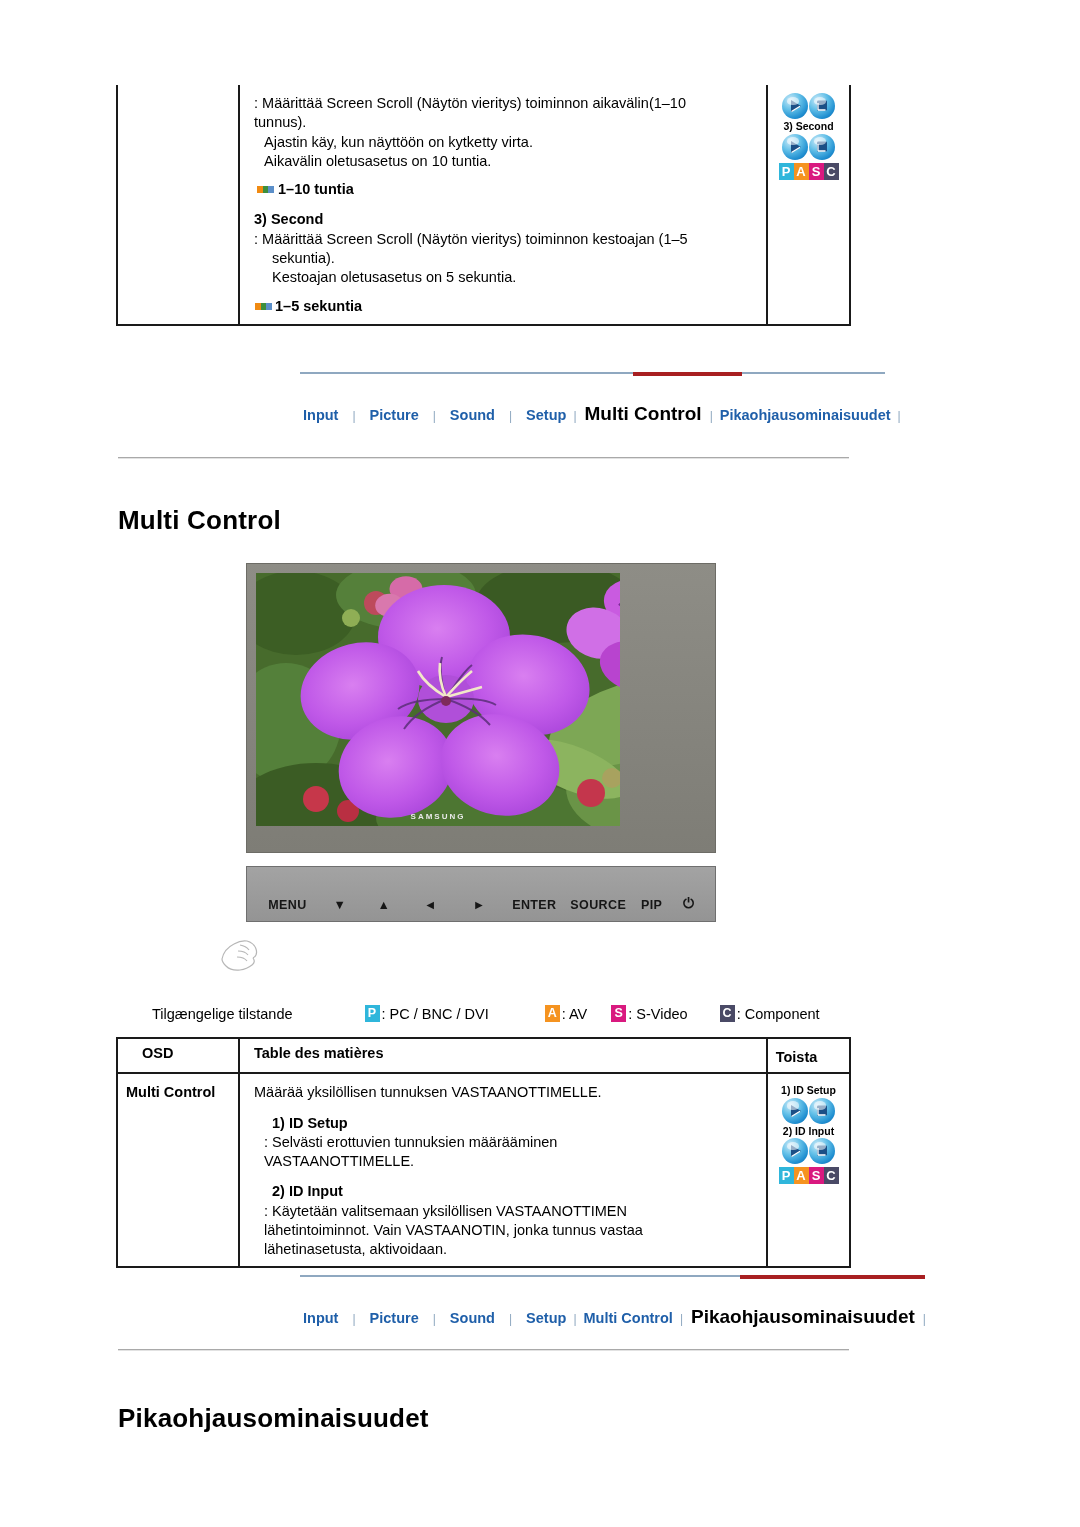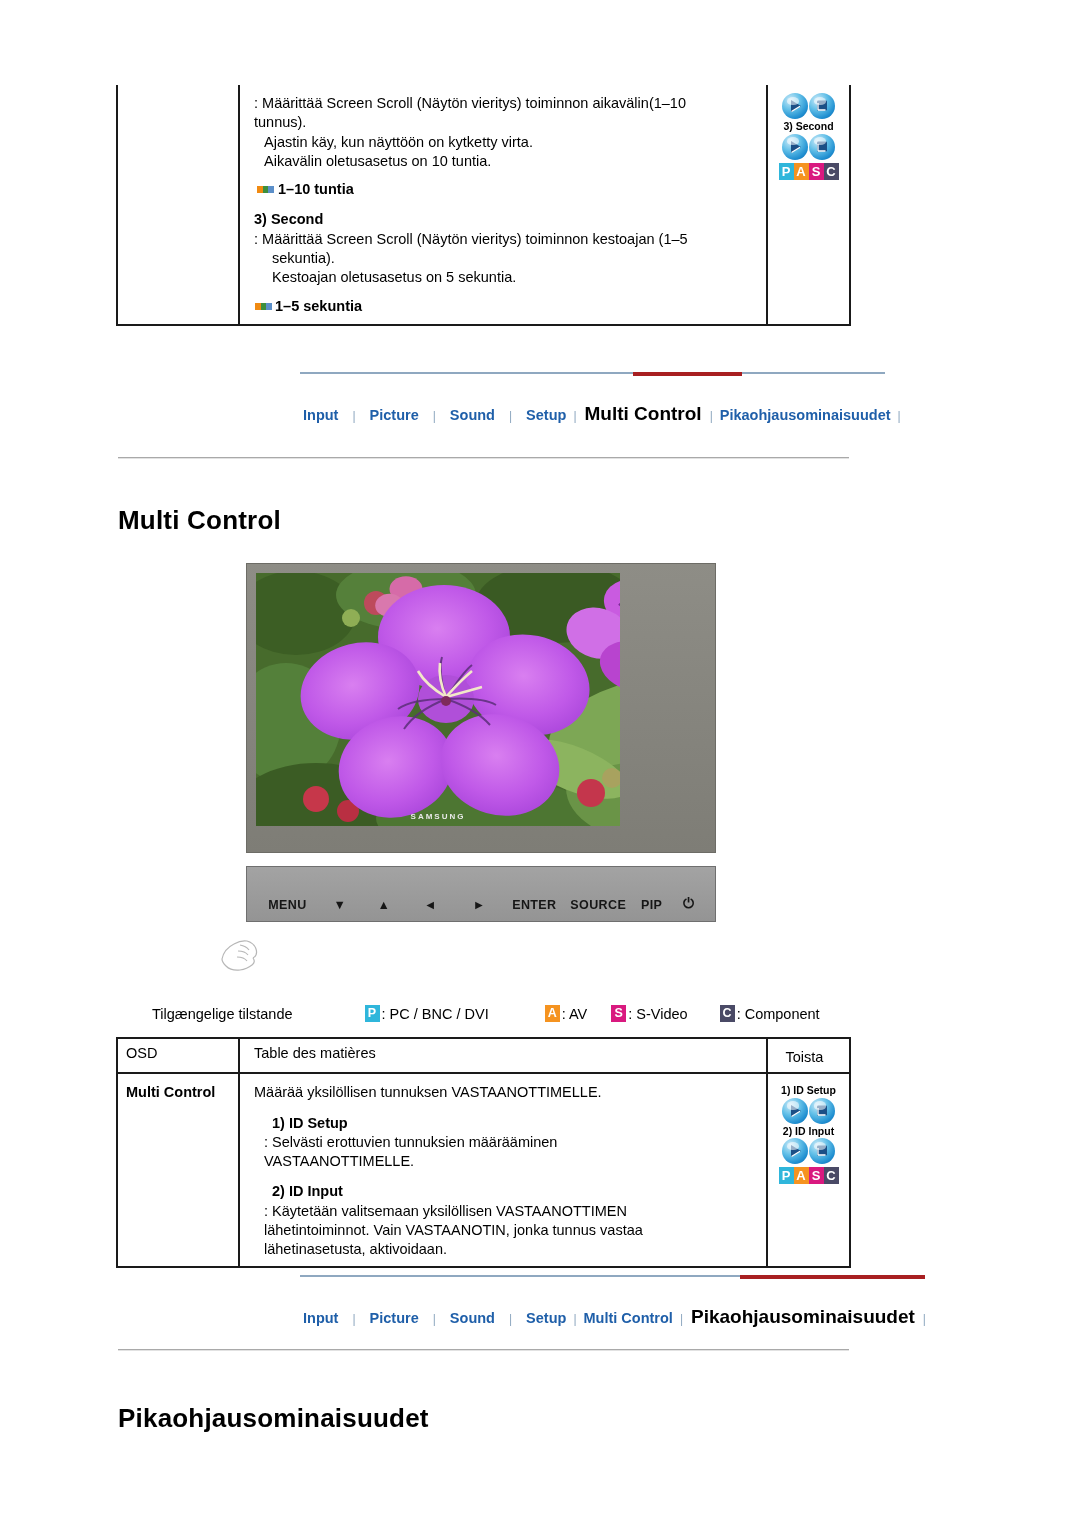--- a/index.html
+++ b/index.html
@@ -177,21 +177,21 @@
     font-size: 12.5px; font-weight: bold;
     margin-right: 2px;
   }
   .mode-entry { display: flex; align-items: center; }
 
   
   #osd-table { left: 116px; top: 1037px; width: 733px; }
   #osd-table .col-osd   { width: 122px; }
   #osd-table .col-toc   { width: 528px; padding-left: 14px; }
   #osd-table .col-rep   { width: 83px; text-align: center; padding-top: 9px; }
-  #osd-table thead td { font-weight: normal; padding: 5px 8px; }
+  #osd-table thead td { font-weight: bold; padding: 5px 24px; }
   #osd-table thead .col-rep { text-align: center; padding-left: 0; }
   #osd-table .cell-osd-name { font-weight: bold; padding-top: 9px; }
 </style>
 </head>
 <body>
 
 <table class="doc-table" id="top-table">
   <tbody>
       <tr>
     <td class="col-label"></td>

